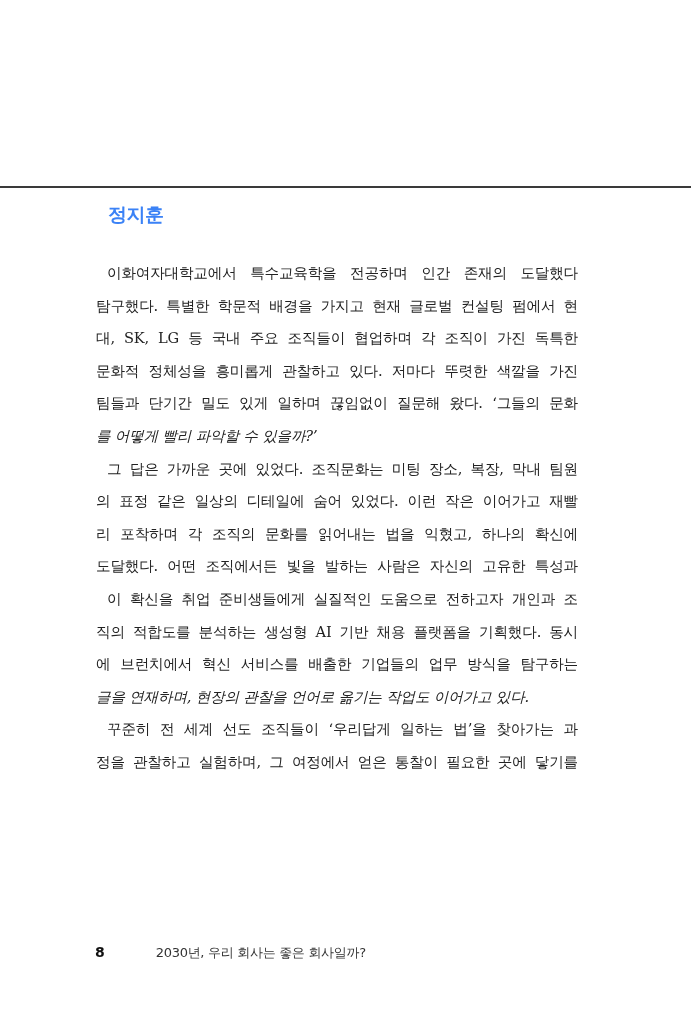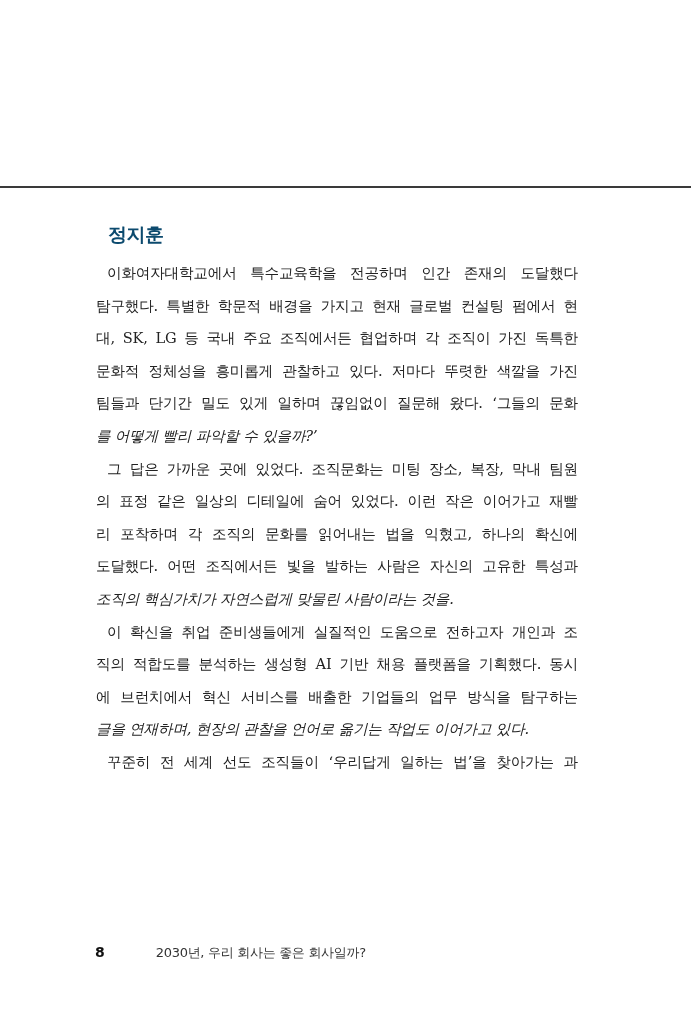--- a/index.html
+++ b/index.html
@@ -4,23 +4,23 @@
   <style>
     html, body { margin: 0; padding: 0; }
     body {
       width: 691px; height: 1024px; background: #ffffff; position: relative; overflow: hidden;
       font-family: "DejaVu Serif", "Liberation Serif", serif; color: #1e1e1e;
     }
     .top-rule {
       position: absolute; left: 0; top: 186px; width: 691px; height: 2px; background: #3a3a3a;
     }
     .author-name {
-      position: absolute; left: 108px; top: 222px;
+      position: absolute; left: 108px; top: 202px;
       font-family: "DejaVu Sans", "Liberation Sans", sans-serif;
-      font-weight: bold; font-size: 19px; color: #0c4a6e; letter-spacing: -0.5px;
+      font-weight: bold; font-size: 19px; color: #3b82f6; letter-spacing: -0.5px;
     }
     .body-text {
       position: absolute; left: 96px; top: 257px; width: 482px;
     }
     .line {
       height: 32.6px; line-height: 32.6px; font-size: 14.6px; white-space: nowrap;
       text-align: justify; text-align-last: justify; letter-spacing: -0.2px; color: #222;
     }
     .line.indent { padding-left: 11px; }
     .line.last { text-align-last: left; font-style: italic; }
@@ -35,32 +35,32 @@
 </head>
 <body>
 
 <div class="top-rule"></div>
 
 <div class="author-name">정지훈</div>
 
 <div class="body-text">
   <div class="line indent">이화여자대학교에서 특수교육학을 전공하며 인간 존재의 도달했다</div>
   <div class="line">탐구했다. 특별한 학문적 배경을 가지고 현재 글로벌 컨설팅 펌에서 현</div>
-  <div class="line">대, SK, LG 등 국내 주요 조직에서든 협업하며 각 조직이 가진 독특한</div>
+  <div class="line">대, SK, LG 등 국내 주요 조직들이 협업하며 각 조직이 가진 독특한</div>
   <div class="line">문화적 정체성을 흥미롭게 관찰하고 있다. 저마다 뚜렷한 색깔을 가진</div>
   <div class="line">팀들과 단기간 밀도 있게 일하며 끊임없이 질문해 왔다. ‘그들의 문화</div>
   <div class="line last">를 어떻게 빨리 파악할 수 있을까?’</div>
   <div class="line indent">그 답은 가까운 곳에 있었다. 조직문화는 미팅 장소, 복장, 막내 팀원</div>
   <div class="line">의 표정 같은 일상의 디테일에 숨어 있었다. 이런 작은 이어가고 재빨</div>
   <div class="line">리 포착하며 각 조직의 문화를 읽어내는 법을 익혔고, 하나의 확신에</div>
   <div class="line">도달했다. 어떤 조직에서든 빛을 발하는 사람은 자신의 고유한 특성과</div>
-  <div class="line last">조직의 핵심가치가 자연스럽게 맞물린 사람이라는 것을.</div>
   <div class="line indent">이 확신을 취업 준비생들에게 실질적인 도움으로 전하고자 개인과 조</div>
   <div class="line">직의 적합도를 분석하는 생성형 AI 기반 채용 플랫폼을 기획했다. 동시</div>
   <div class="line">에 브런치에서 혁신 서비스를 배출한 기업들의 업무 방식을 탐구하는</div>
   <div class="line last">글을 연재하며, 현장의 관찰을 언어로 옮기는 작업도 이어가고 있다.</div>
   <div class="line indent">꾸준히 전 세계 선도 조직들이 ‘우리답게 일하는 법’을 찾아가는 과</div>
+  <div class="line">정을 관찰하고 실험하며, 그 여정에서 얻은 통찰이 필요한 곳에 닿기를</div>
 </div>
 
 <div class="footer">
   <span class="page-number">8</span>
   <span class="book-title">2030년, 우리 회사는 좋은 회사일까?</span>
 </div>
 
 </body></html>

